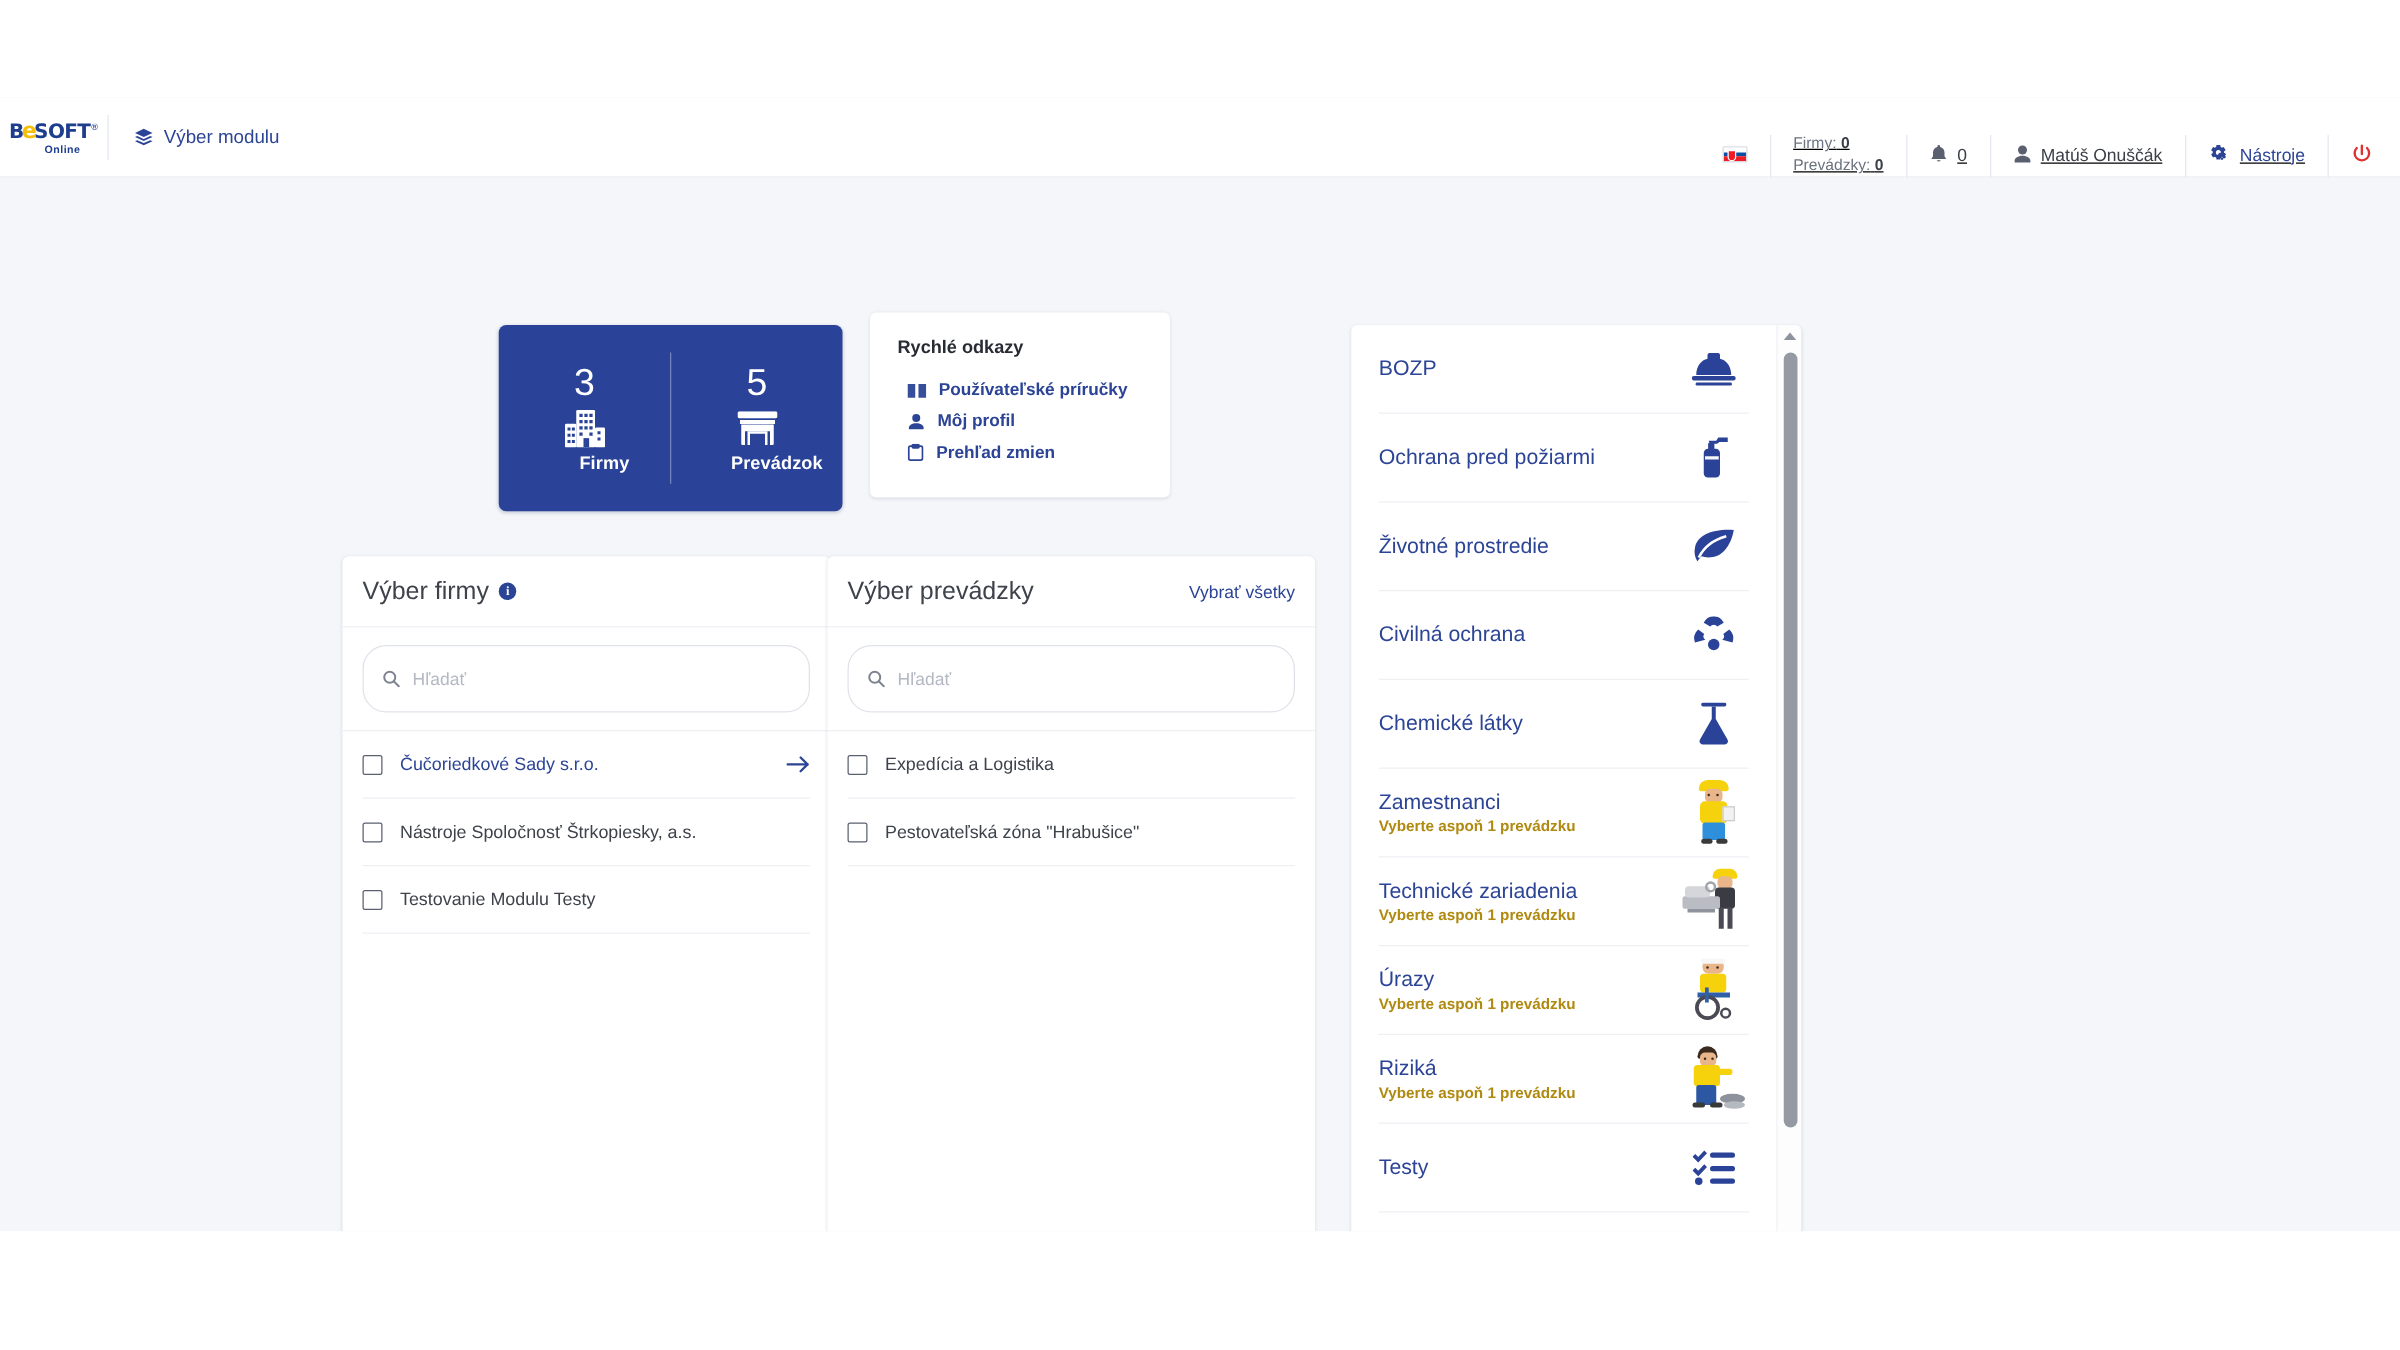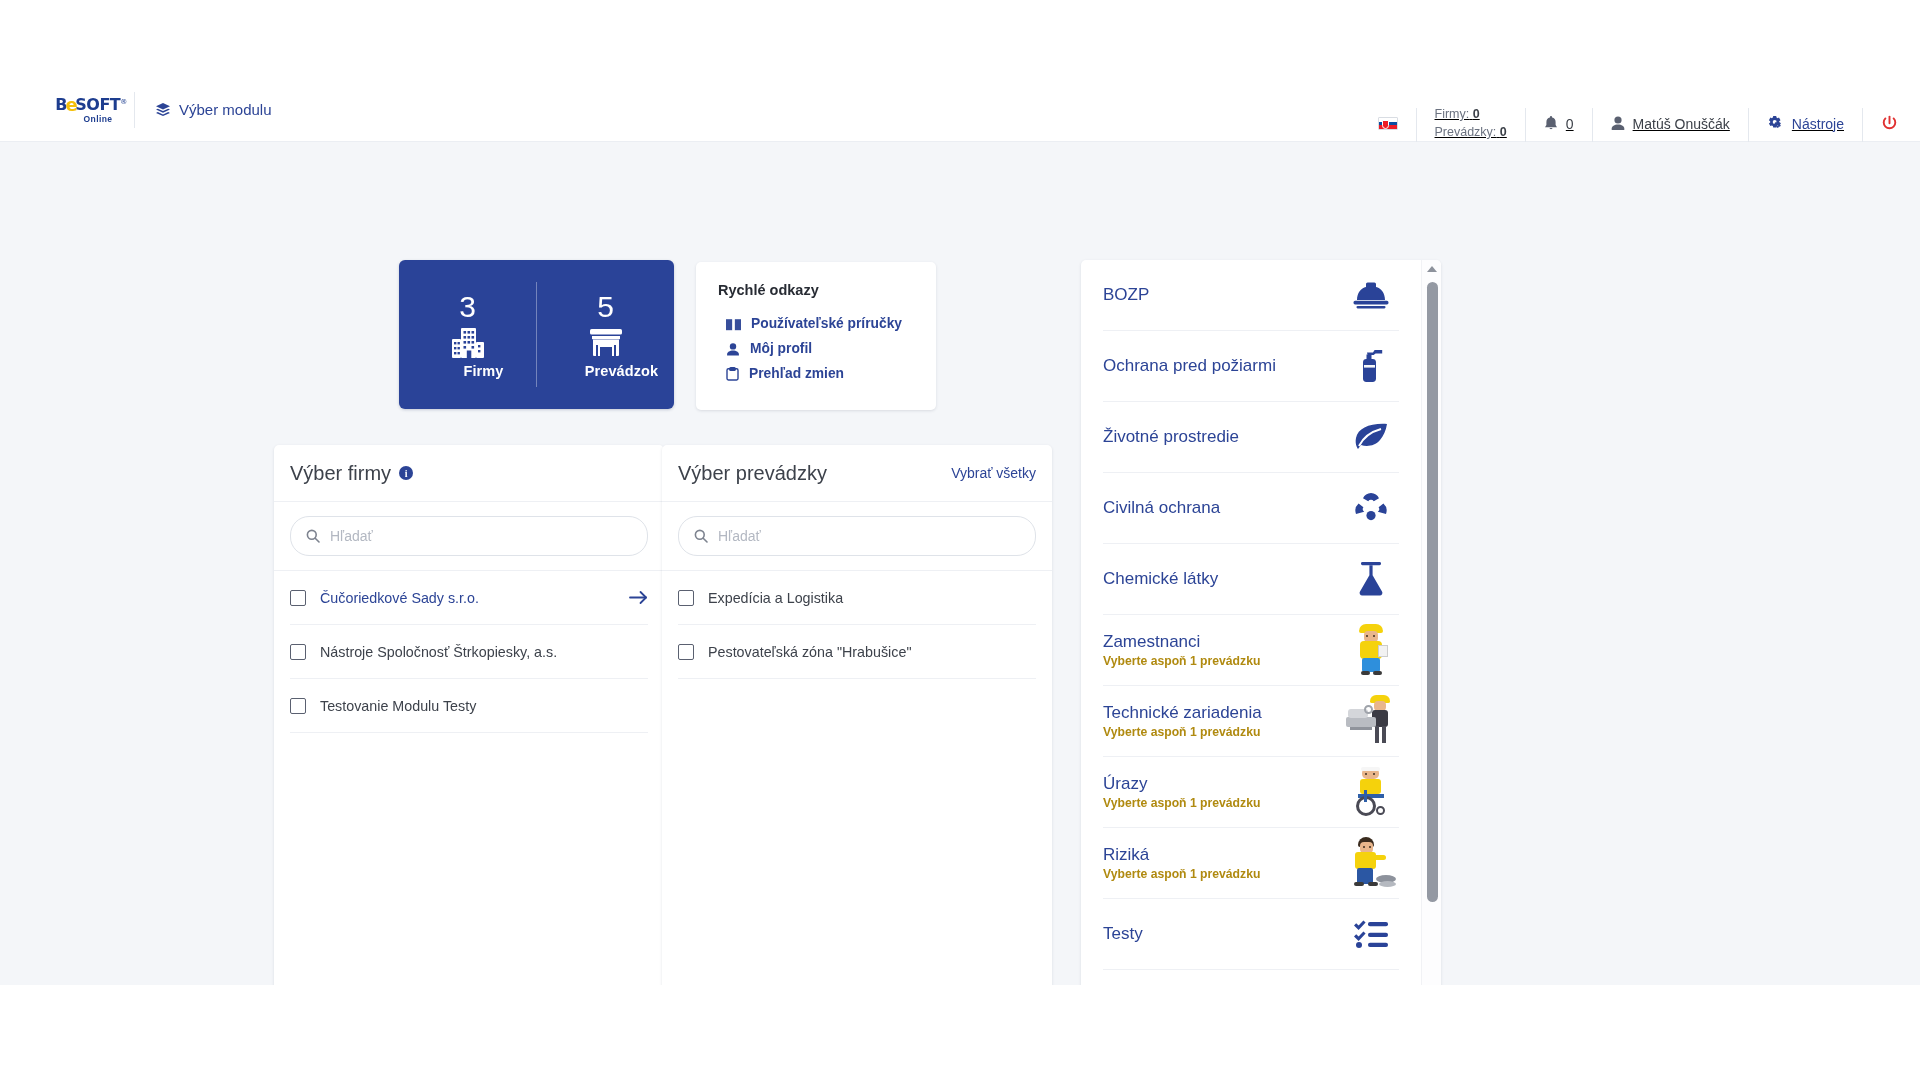--- a/index.html
+++ b/index.html
@@ -23,21 +23,20 @@
     overflow: hidden;
   }
 
   
   .topbar {
     position: absolute; left: 0; top: 0;
     width: 1920px; height: 64px;
     background: #ffffff;
     display: flex; align-items: center;
     border-bottom: 1px solid #ebeef3;
-    padding-left: 48px;
   }
   .logo-wrap {
     width: 86px; height: 64px;
     display: flex; flex-direction: column;
     align-items: center; justify-content: center;
     padding-top: 2px;
   }
   .logo-main {
     font-family: "DejaVu Sans", sans-serif;
     font-size: 16px; font-weight: 700;
@@ -115,21 +114,21 @@
     flex: 1; display: flex; flex-direction: column;
     align-items: center; justify-content: center; gap: 3px;
   }
   .stat-divider { width: 1px; background: rgba(255,255,255,.35); margin: 22px 0; }
   .stat-num { font-size: 30px; font-weight: 400; line-height: 1.1; }
   .stat-icon { height: 34px; display: flex; align-items: center; }
   .stat-label { font-size: 14.5px; font-weight: 600; letter-spacing: .1px; padding-left: 32px; }
 
   
   .quick {
-    position: absolute; left: 696px; top: 120px;
+    position: absolute; left: 696px; top: 108px;
     width: 240px; height: 148px;
     background: #fff; border-radius: 5px;
     padding: 20px 22px;
     box-shadow: 0 1px 3px rgba(40,50,70,.13);
   }
   .quick-title {
     font-size: 14.5px; font-weight: 700; color: #272b33; margin-bottom: 13px;
   }
   .quick-link {
     display: flex; align-items: flex-end; gap: 10px;
@@ -156,21 +155,21 @@
     width: 14px; height: 14px; border-radius: 50%;
     background: #2c4496; color: #fff; font-size: 10px; font-weight: 700;
     display: inline-flex; align-items: center; justify-content: center;
     margin-left: 8px; font-family: "Liberation Serif", serif;
   }
   .select-all {
     margin-left: auto; font-size: 14px; color: #2c4496; cursor: pointer;
   }
   .search-wrap { padding: 14px 16px; border-bottom: 1px solid #eef0f4; }
   .search-box {
-    height: 40px; border: 1px solid #dfe3e9; border-radius: 19px;
+    height: 54px; border: 1px solid #dfe3e9; border-radius: 19px;
     display: flex; align-items: center; gap: 10px; padding: 0 15px;
     background: #fff;
   }
   .search-box input {
     border: none; outline: none; flex: 1;
     font-family: "Liberation Sans", sans-serif;
     font-size: 14px; color: #3d424b; background: transparent;
   }
   .search-box input::placeholder { color: #b3b8c2; }
   .list { padding: 0 16px; }

